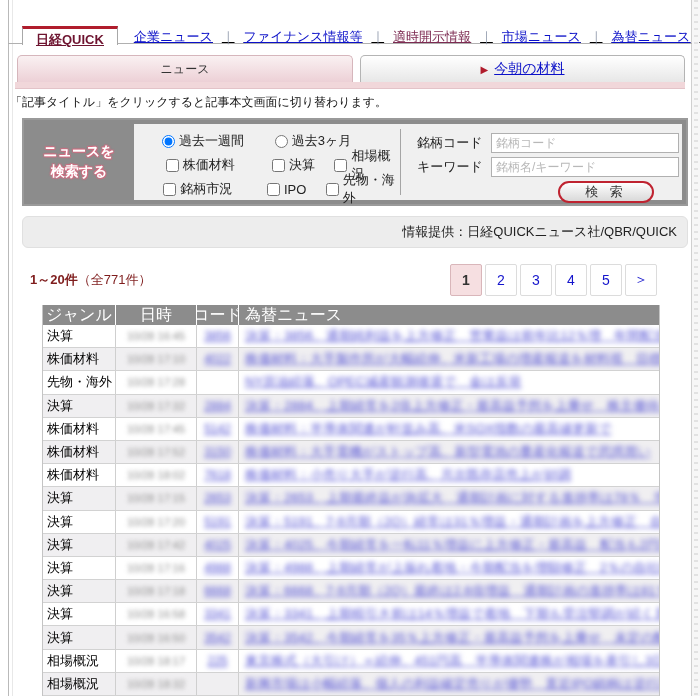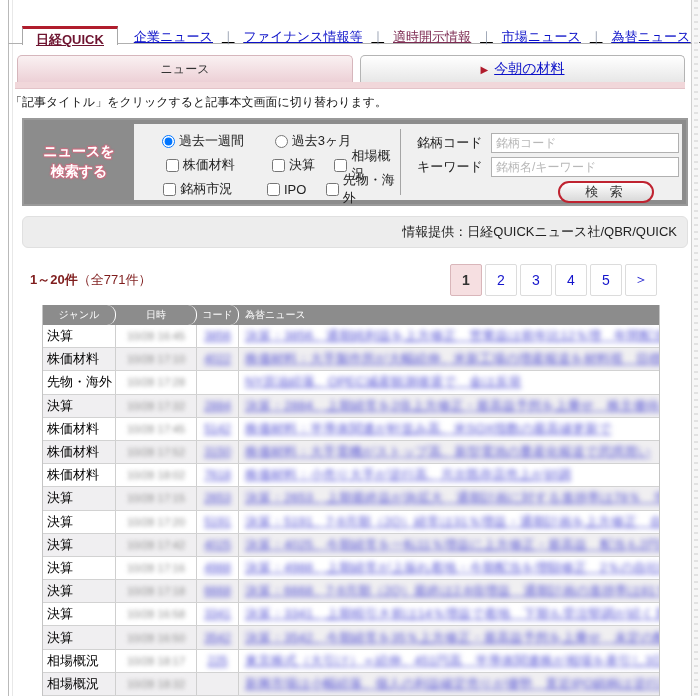--- a/index.html
+++ b/index.html
@@ -75,22 +75,22 @@
   .pagination { position:absolute; top:264px; left:450px; display:flex; gap:3px; }
   .pagebox { width:32px; height:32px; box-sizing:border-box; border:1px solid #dcdcdc; background:#fff;
           color:#1414cc; font-size:14px; display:flex; align-items:center; justify-content:center;
           border-radius:2px; cursor:pointer; }
   .pagebox.active { background:#f6dfe1; border-color:#d9b6ba; color:#333; font-weight:bold; }
 
   
   .newstable { position:absolute; left:42px; top:305px; width:616px;
           border-left:1px solid #c4c4c4; border-right:1px solid #c4c4c4; }
   .th-row { display:grid; grid-template-columns:73px 81px 42px 1fr; background:#8c8c8c; height:20px; }
-  .th { color:#fff; font-size:10px; display:flex; align-items:center; justify-content:center;
-          border-right:1px solid #fff; overflow:hidden; white-space:nowrap;border-radius:9px; }
+  .th { color:#fff; font-size:16px; display:flex; align-items:center; justify-content:center;
+          border-right:1px solid #fff; overflow:hidden; white-space:nowrap; }
   .th:last-child { border-right:none; justify-content:flex-start; padding-left:6px; }
   .trow { display:grid; grid-template-columns:73px 81px 42px 1fr; height:22.2px;
           border-bottom:1px solid #d2d2d2; background:#fff; }
   .trow.alt { background:#f0eff1; }
   .td { display:flex; align-items:center; overflow:hidden; white-space:nowrap; border-right:1px solid #cfcfcf; }
   .c-genre { padding-left:4px; font-size:13px; color:#000; }
   .c-date { justify-content:center; }
   .c-code { justify-content:center; }
   .c-title { padding-left:6px; border-right:none; }
   .blur-g { color:#8e8e8e; font-size:11px; filter:blur(2.2px); }

